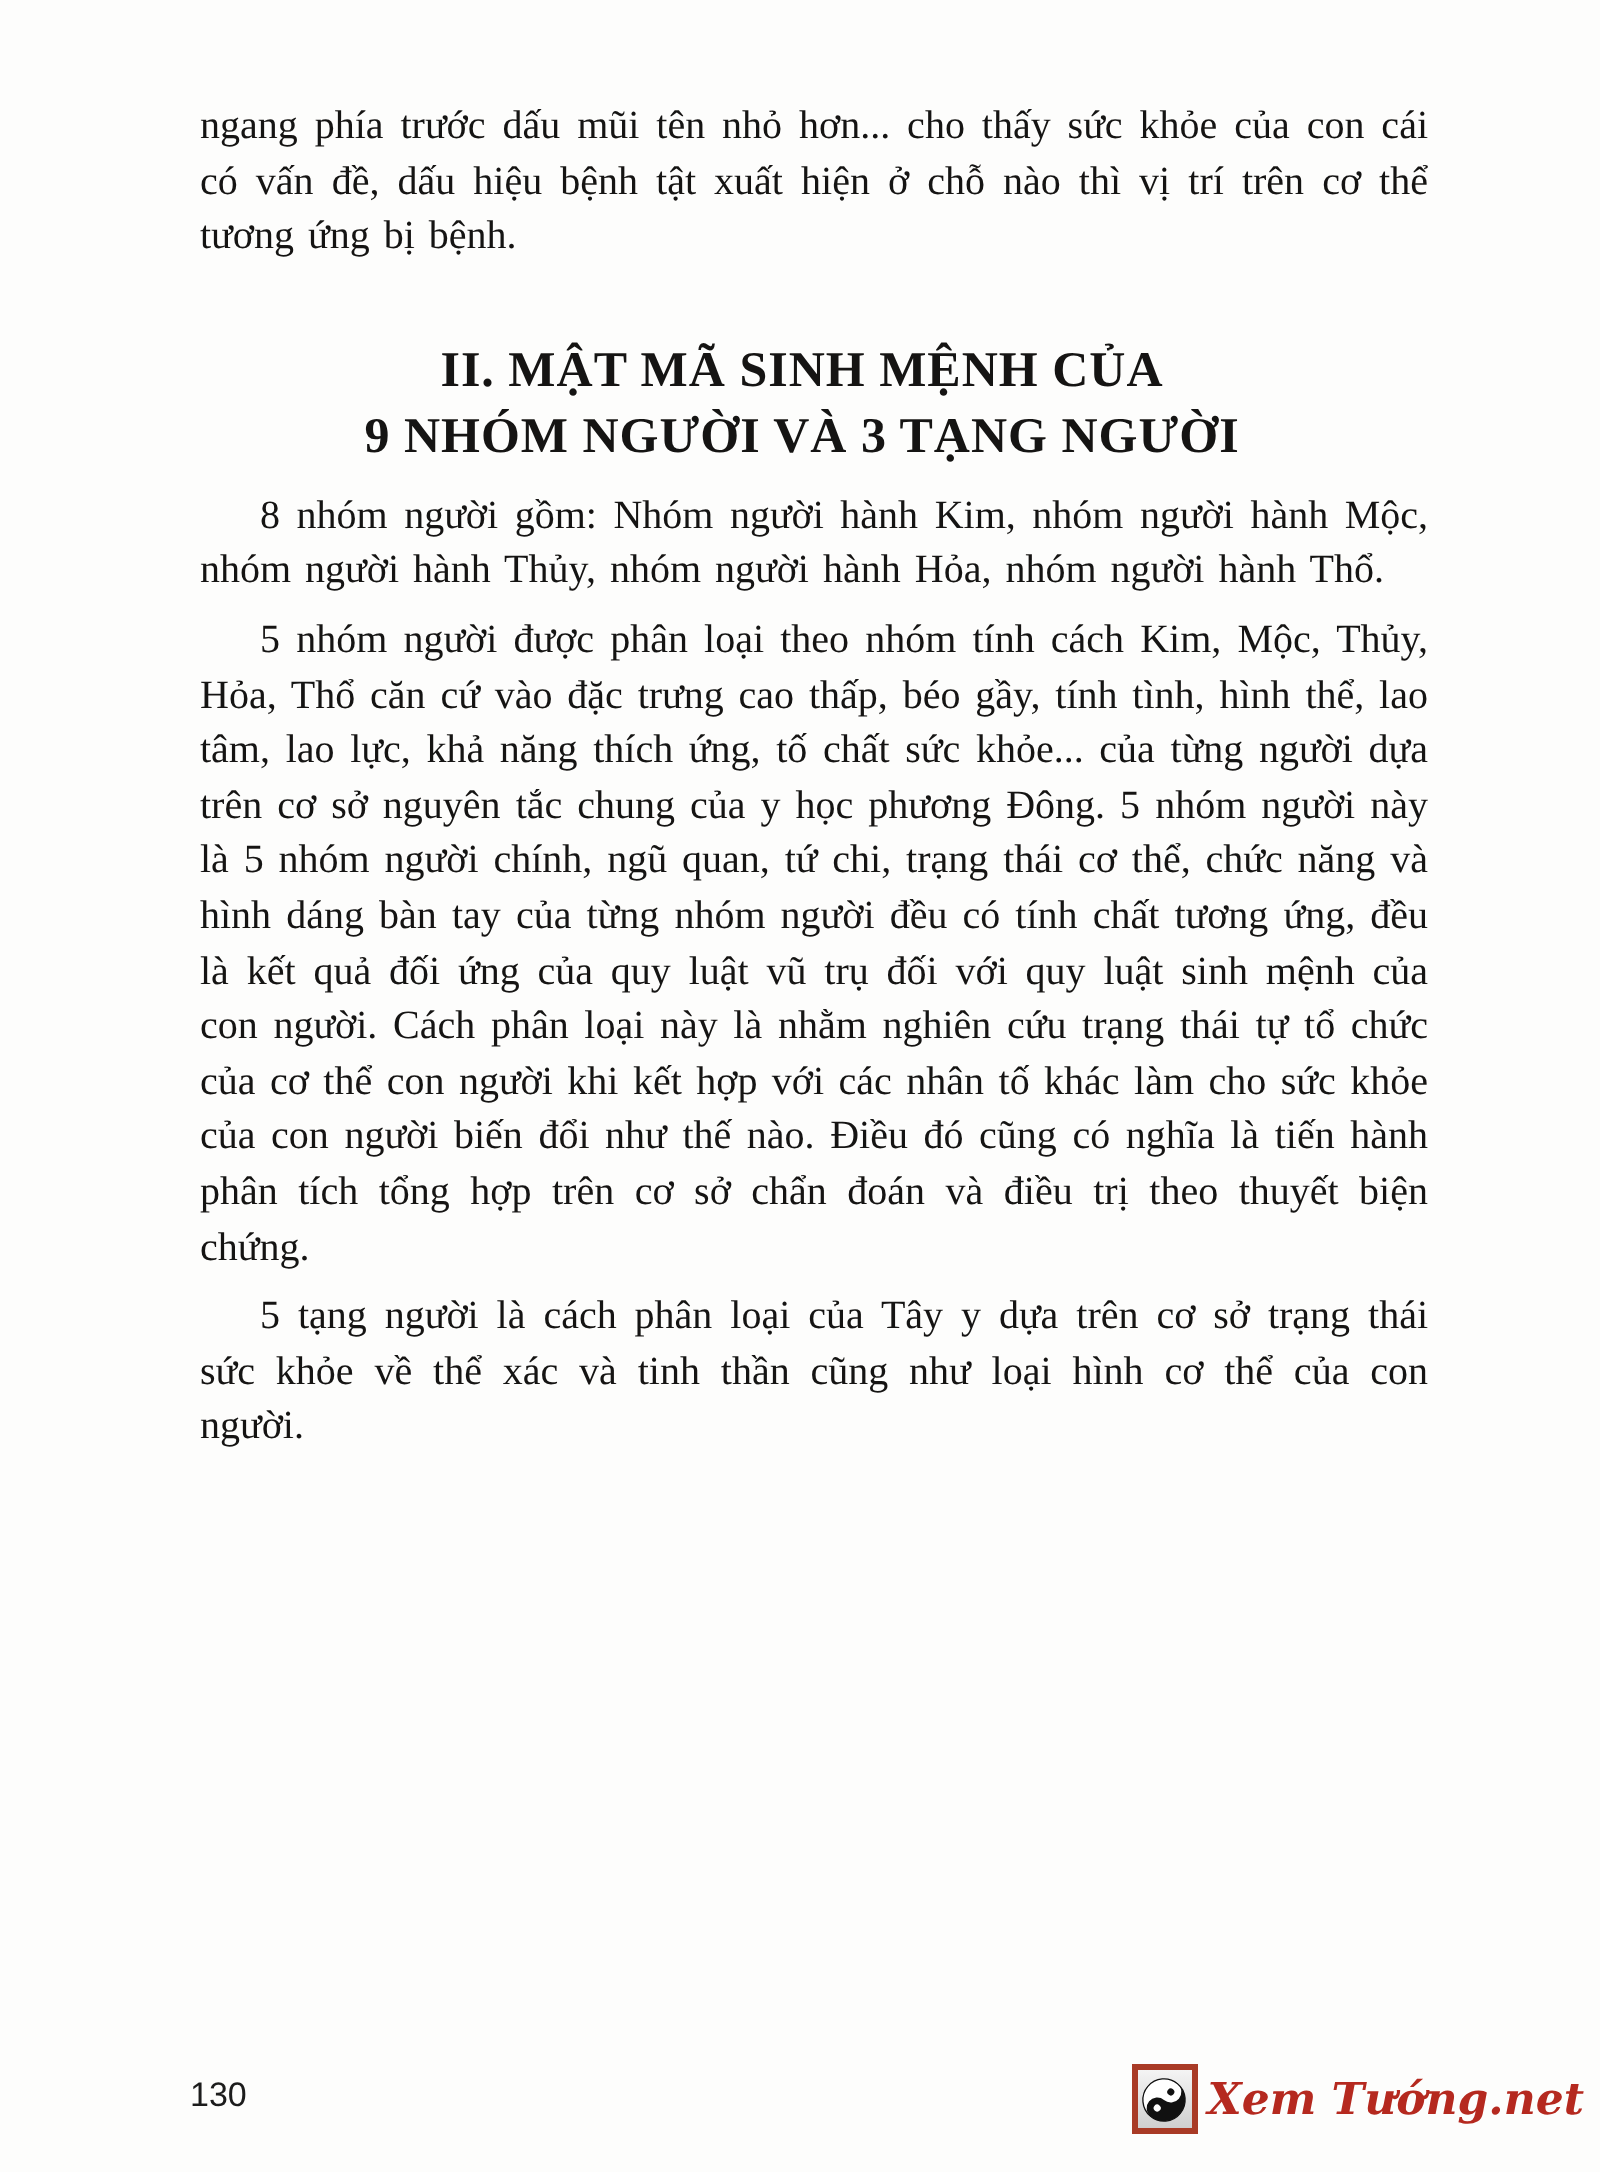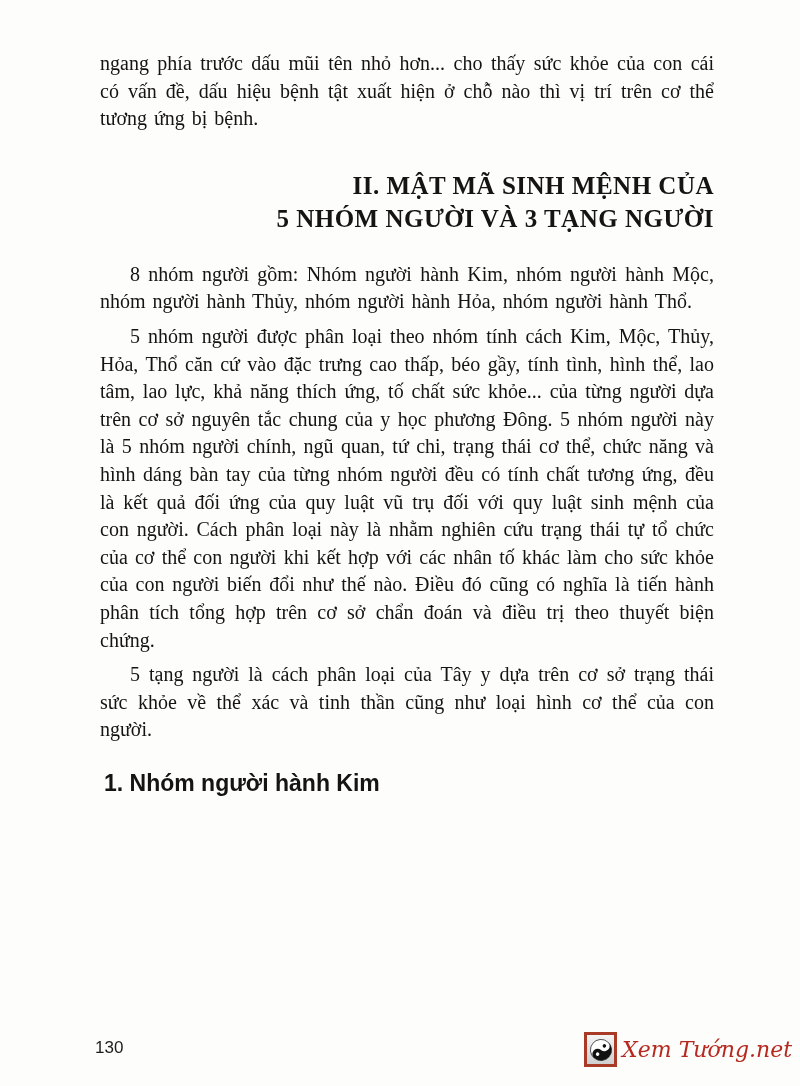--- a/index.html
+++ b/index.html
@@ -20,25 +20,25 @@
   }
   .para {
     font-size: 20px;
     line-height: 27.6px;
     text-align: justify;
     margin: 0 0 7px 12px;
     word-spacing: 2px;
   }
   .para.indent { text-indent: 30px; }
   .section-heading {
-    text-align: right;
+    text-align: center;
     font-weight: bold;
     font-size: 25px;
     line-height: 33px;
-    margin: 36px 0 26px 0;
+    margin: 36px 0 10px 0;
     letter-spacing: 0.5px;
   }
   .subsection-heading {
     font-family: "Liberation Sans", sans-serif;
     font-weight: bold;
     font-size: 23px;
     margin: 26px 0 16px 16px;
   }
   .page-number {
     position: absolute;
@@ -62,43 +62,42 @@
     border: 3px solid #a93b26;
     background: linear-gradient(180deg, #f4f4f4, #cfcfcf);
     display: flex;
     align-items: center;
     justify-content: center;
   }
   .wm-logo-box svg { transform: rotate(40deg); }
   .wm-text {
     font-family: "DejaVu Serif", serif;
     font-style: italic;
-    font-weight: normal;
+    font-weight: bold;
     font-size: 22px;
     letter-spacing: 0px;
     white-space: nowrap;
   }
 </style>
 </head>
 <body>
 
 <div class="page-body">
 
   <p class="para">ngang phía trước dấu mũi tên nhỏ hơn... cho thấy sức khỏe của con cái có vấn đề, dấu hiệu bệnh tật xuất hiện ở chỗ nào thì vị trí trên cơ thể tương ứng bị bệnh.</p>
 
   <div class="section-heading">
     <div>II. MẬT MÃ SINH MỆNH CỦA</div>
-    <div>5 NHÓM NGƯỜI VÀ 3 TẠNG NGƯỜI</div>
+    <div>9 NHÓM NGƯỜI VÀ 3 TẠNG NGƯỜI</div>
   </div>
 
   <p class="para indent">8 nhóm người gồm: Nhóm người hành Kim, nhóm người hành Mộc, nhóm người hành Thủy, nhóm người hành Hỏa, nhóm người hành Thổ.</p>
   <p class="para indent">5 nhóm người được phân loại theo nhóm tính cách Kim, Mộc, Thủy, Hỏa, Thổ căn cứ vào đặc trưng cao thấp, béo gầy, tính tình, hình thể, lao tâm, lao lực, khả năng thích ứng, tố chất sức khỏe... của từng người dựa trên cơ sở nguyên tắc chung của y học phương Đông. 5 nhóm người này là 5 nhóm người chính, ngũ quan, tứ chi, trạng thái cơ thể, chức năng và hình dáng bàn tay của từng nhóm người đều có tính chất tương ứng, đều là kết quả đối ứng của quy luật vũ trụ đối với quy luật sinh mệnh của con người. Cách phân loại này là nhằm nghiên cứu trạng thái tự tổ chức của cơ thể con người khi kết hợp với các nhân tố khác làm cho sức khỏe của con người biến đổi như thế nào. Điều đó cũng có nghĩa là tiến hành phân tích tổng hợp trên cơ sở chẩn đoán và điều trị theo thuyết biện chứng.</p>
   <p class="para indent">5 tạng người là cách phân loại của Tây y dựa trên cơ sở trạng thái sức khỏe về thể xác và tinh thần cũng như loại hình cơ thể của con người.</p>
 
-  <h2 class="subsection-heading">1. Nhóm người hành Kim</h2>
 
 
 </div>
 
 <div class="page-number">130</div>
 
 <div class="watermark">
   <div class="wm-logo-box" style="border-color: rgb(169, 59, 38);">
     <svg width="22" height="22" viewBox="0 0 100 100" aria-hidden="true">
       <circle cx="50" cy="50" r="48" fill="#ffffff" stroke="#111" stroke-width="3"></circle>

